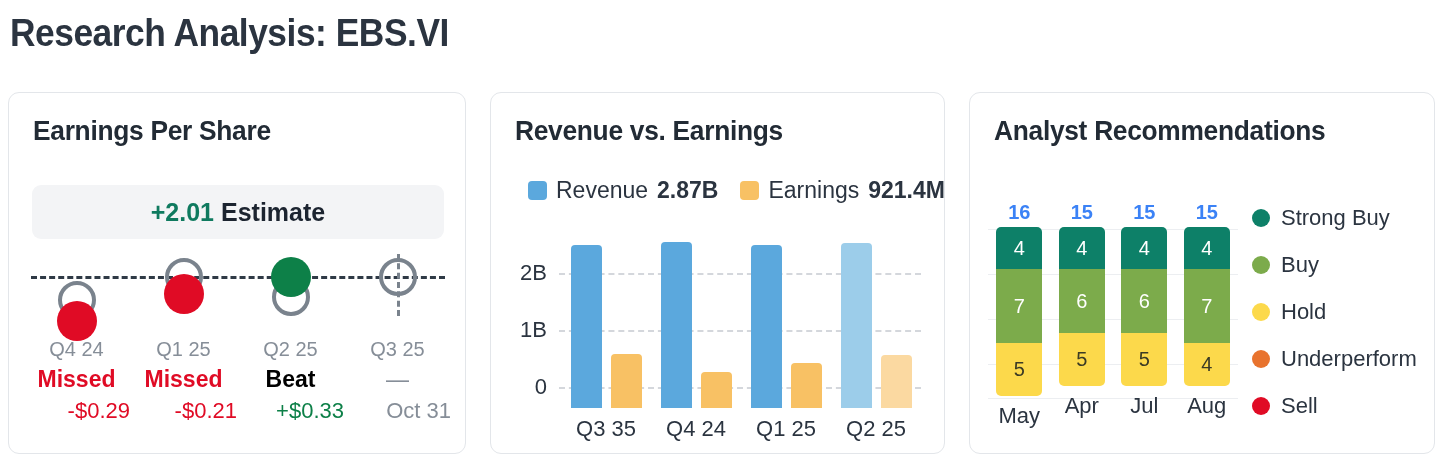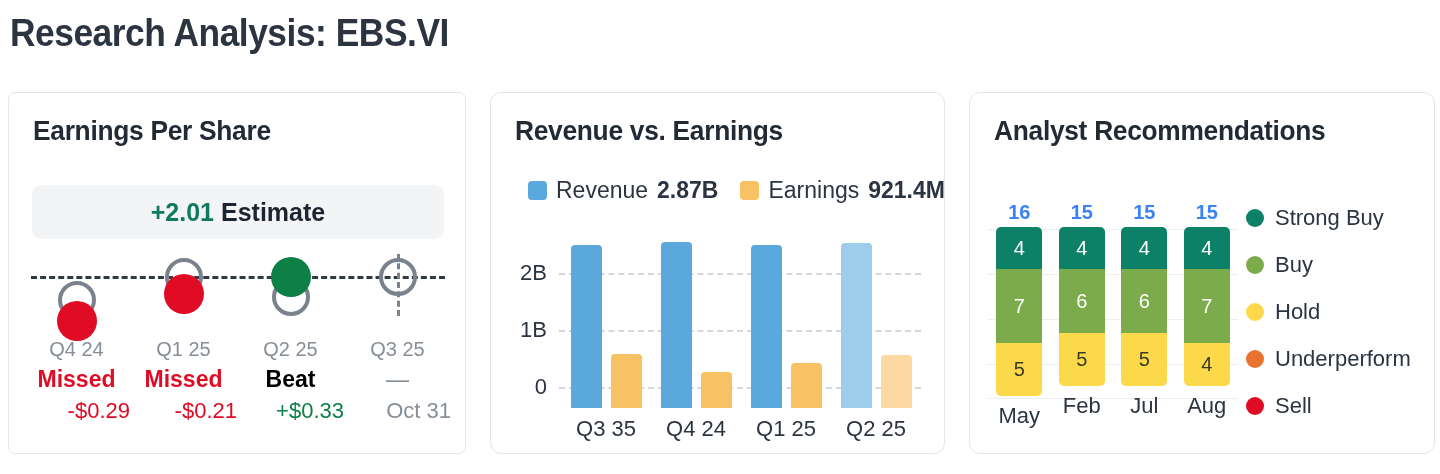--- a/index.html
+++ b/index.html
@@ -20,21 +20,21 @@
   }
 
   .cards { position: absolute; left: 8px; top: 92px; display: flex; gap: 24px; }
   .card {
     position: relative;
     background: #ffffff;
     border: 1px solid #e3e6ea;
     border-radius: 11px;
     box-sizing: border-box;
   }
-  .card-eps { width: 458px; height: 362px; border-radius: 7px; }
+  .card-eps { width: 458px; height: 362px; }
   .card-rev { width: 455px; height: 362px; }
   .card-rec { width: 466px; height: 362px; }
 
   .card-title {
     position: absolute; left: 24px; top: 22px;
     font-size: 28px; font-weight: 700; color: #222b35;
     letter-spacing: -0.3px; transform: scaleX(0.94); transform-origin: left center;
     white-space: nowrap;
   }
 
@@ -120,21 +120,21 @@
     width: 46px; display: flex; flex-direction: column;
     border-radius: 5px; overflow: hidden;
   }
   .seg { display: flex; align-items: center; justify-content: center; font-size: 20px; }
   .seg.sb { background: #0d8068; color: #ffffff; }
   .seg.b  { background: #7cab4b; color: #ffffff; }
   .seg.h  { background: #fcd94b; color: #3b3b25; }
   .rec-month { font-size: 22px; color: #2b3440; margin-top: 7px; }
 
   .rec-legend {
-    position: absolute; left: 276px; top: 112px;
+    position: absolute; left: 282px; top: 112px;
     display: flex; flex-direction: column; gap: 21px;
   }
   .rec-legend-item { display: flex; align-items: center; gap: 11px; font-size: 22px; color: #2b3440; white-space: nowrap; }
   .rec-dot { width: 18px; height: 18px; border-radius: 50%; display: inline-block; }
 </style>
 </head>
 <body>
 
 <div class="page">
 
@@ -273,21 +273,21 @@
             <div class="rec-month">May</div>
           </div>
 
           <div class="rec-col">
             <div class="rec-total">15</div>
             <div class="stack" style="height:159px">
               <div class="seg sb" style="height:42px">4</div>
               <div class="seg b" style="height:64px">6</div>
               <div class="seg h" style="height:53px">5</div>
             </div>
-            <div class="rec-month">Feb</div>
+            <div class="rec-month">Apr</div>
           </div>
 
           <div class="rec-col">
             <div class="rec-total">15</div>
             <div class="stack" style="height:159px">
               <div class="seg sb" style="height:42px">4</div>
               <div class="seg b" style="height:64px">6</div>
               <div class="seg h" style="height:53px">5</div>
             </div>
             <div class="rec-month">Jul</div>

